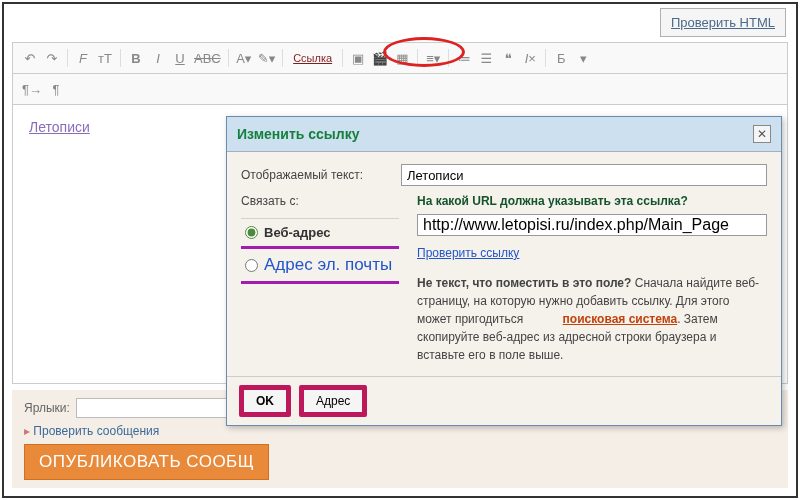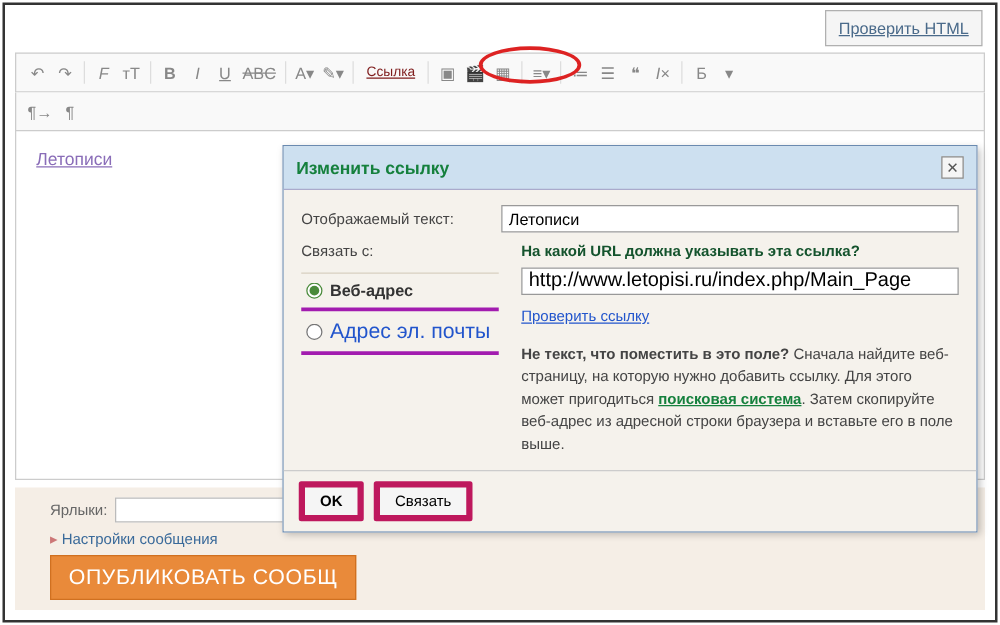--- a/index.html
+++ b/index.html
@@ -15,21 +15,21 @@
 .tb-item { display: inline-flex; align-items: center; justify-content: center; min-width: 22px; height: 22px; color: #888; font-size: 13px; cursor: pointer; padding: 0 3px; }
 .tb-sep { width: 1px; height: 18px; background: #ddd; margin: 0 4px; }
 .tb-link { color: #7f1d1d; text-decoration: underline; font-size: 11px; padding: 0 6px; cursor: pointer; }
 .highlight-oval { position: absolute; border: 3px solid #d22; border-radius: 50%; width: 82px; height: 30px; top: -6px; left: 370px; pointer-events: none; }
 
 .toolbar2 { position: absolute; top: 70px; left: 8px; right: 8px; border: 1px solid #ccc; border-top: none; background: #f9f9f9; padding: 4px 6px; display: flex; align-items: center; }
 
 .editor-area { position: absolute; top: 100px; left: 8px; right: 8px; height: 280px; background: #fff; border: 1px solid #ccc; padding: 14px 16px; }
 .editor-link { color: #8a6db8; text-decoration: underline; font-size: 14px; }
 
-.bottom-area { position: absolute; bottom: 8px; left: 8px; right: 8px; background: #f5eee6; padding: 8px 28px; }
+.bottom-area { position: absolute; bottom: 8px; left: 8px; right: 8px; background: #f5eee6; padding: 8px 12px; }
 .labels-row { display: flex; align-items: center; margin-bottom: 6px; }
 .labels-row label { color: #666; margin-right: 6px; }
 .labels-input { flex: 0 0 120px; border: 1px solid #bbb; height: 20px; padding: 0 4px; }
 .settings-link { color: #3a6a9a; text-decoration: none; font-size: 12px; }
 .settings-link::before { content: "▸ "; color: #c77; }
 .publish-btn { background: #e98a3a; color: #fff; border: 1px solid #d07020; padding: 7px 14px; font-size: 17px; margin-top: 6px; cursor: pointer; letter-spacing: 0.5px; }
 .right-trunc { position: absolute; right: 12px; top: 12px; color: #2255cc; text-decoration: underline; }
 
 
 .dialog { position: absolute; top: 112px; left: 222px; width: 556px; background: #fff; border: 1px solid #6a8ab0; box-shadow: 2px 2px 6px rgba(0,0,0,0.25); }
@@ -47,21 +47,21 @@
 .radio-row:first-of-type { border-top: 1px solid #d8d0c0; }
 .radio-row input { accent-color: #4a8a3a; }
 .radio-label-bold { font-weight: bold; color: #333; font-size: 13px; }
 .radio-label-link { color: #2255cc; font-size: 17px; }
 .link-right { flex: 1; }
 .q-title { font-weight: bold; font-size: 12px; color: #14532d; margin-bottom: 6px; }
 .url-input { width: 100%; border: 1px solid #999; padding: 3px 5px; font-size: 16px; height: 22px; margin-bottom: 10px; }
 .check-link { color: #2255cc; text-decoration: underline; font-size: 12px; display: inline-block; margin-bottom: 14px; }
 .help-text { font-size: 12px; color: #444; line-height: 1.5; }
 .help-text b { font-weight: bold; }
-.help-text a { color: #15803d; text-decoration: underline; font-weight: bold; }
+.help-text a { color: #c2410c; text-decoration: underline; font-weight: bold; margin-left: 36px; }
 .dialog-footer { border-top: 1px solid #ccc; padding: 8px 12px; background: #f5f2ec; display: flex; gap: 8px; }
 .dlg-btn { border: 5px solid #be185d; background: #f5f5f5; padding: 4px 12px; font-size: 12px; cursor: pointer; border-radius: 2px; }
 .dlg-btn.ok { font-weight: bold; }
 </style>
 </head>
 <body>
 
 <div class="outer-frame">
 
   <div class="top-buttons">
@@ -116,21 +116,21 @@
 
   <div class="editor-area">
     <a class="editor-link">Летописи</a>
   </div>
 
   <div class="bottom-area">
     <div class="labels-row">
       <label>Ярлыки:</label>
       <input class="labels-input" type="text" style="">
     </div>
-    <a href="#" class="settings-link">Настройки сообщения</a>
+    <a href="#" class="settings-link">Проверить сообщения</a>
     <span class="right-trunc">ь</span>
     <br>
     <button class="publish-btn">ОПУБЛИКОВАТЬ СООБЩ</button>
   </div>
 
   <div class="dialog">
     <div class="dialog-titlebar">
       <span class="dialog-title">Изменить ссылку</span>
       <span class="dialog-close">✕</span>
     </div>
@@ -156,17 +156,17 @@
           <input class="url-input" value="http://www.letopisi.ru/index.php/Main_Page" style="">
           <a href="#" class="check-link">Проверить ссылку</a>
           <div class="help-text">
             <b>Не текст, что поместить в это поле?</b><span> Сначала найдите веб-страницу, на которую нужно добавить ссылку. Для этого может пригодиться </span><a href="#">поисковая система</a><span>. Затем скопируйте веб-адрес из адресной строки браузера и вставьте его в поле выше.</span>
           </div>
         </div>
       </div>
     </div>
     <div class="dialog-footer">
       <button class="dlg-btn ok">OK</button>
-      <button class="dlg-btn">Связать</button>
+      <button class="dlg-btn">Адрес</button>
     </div>
   </div>
 
 </div>
 
 </body></html>

